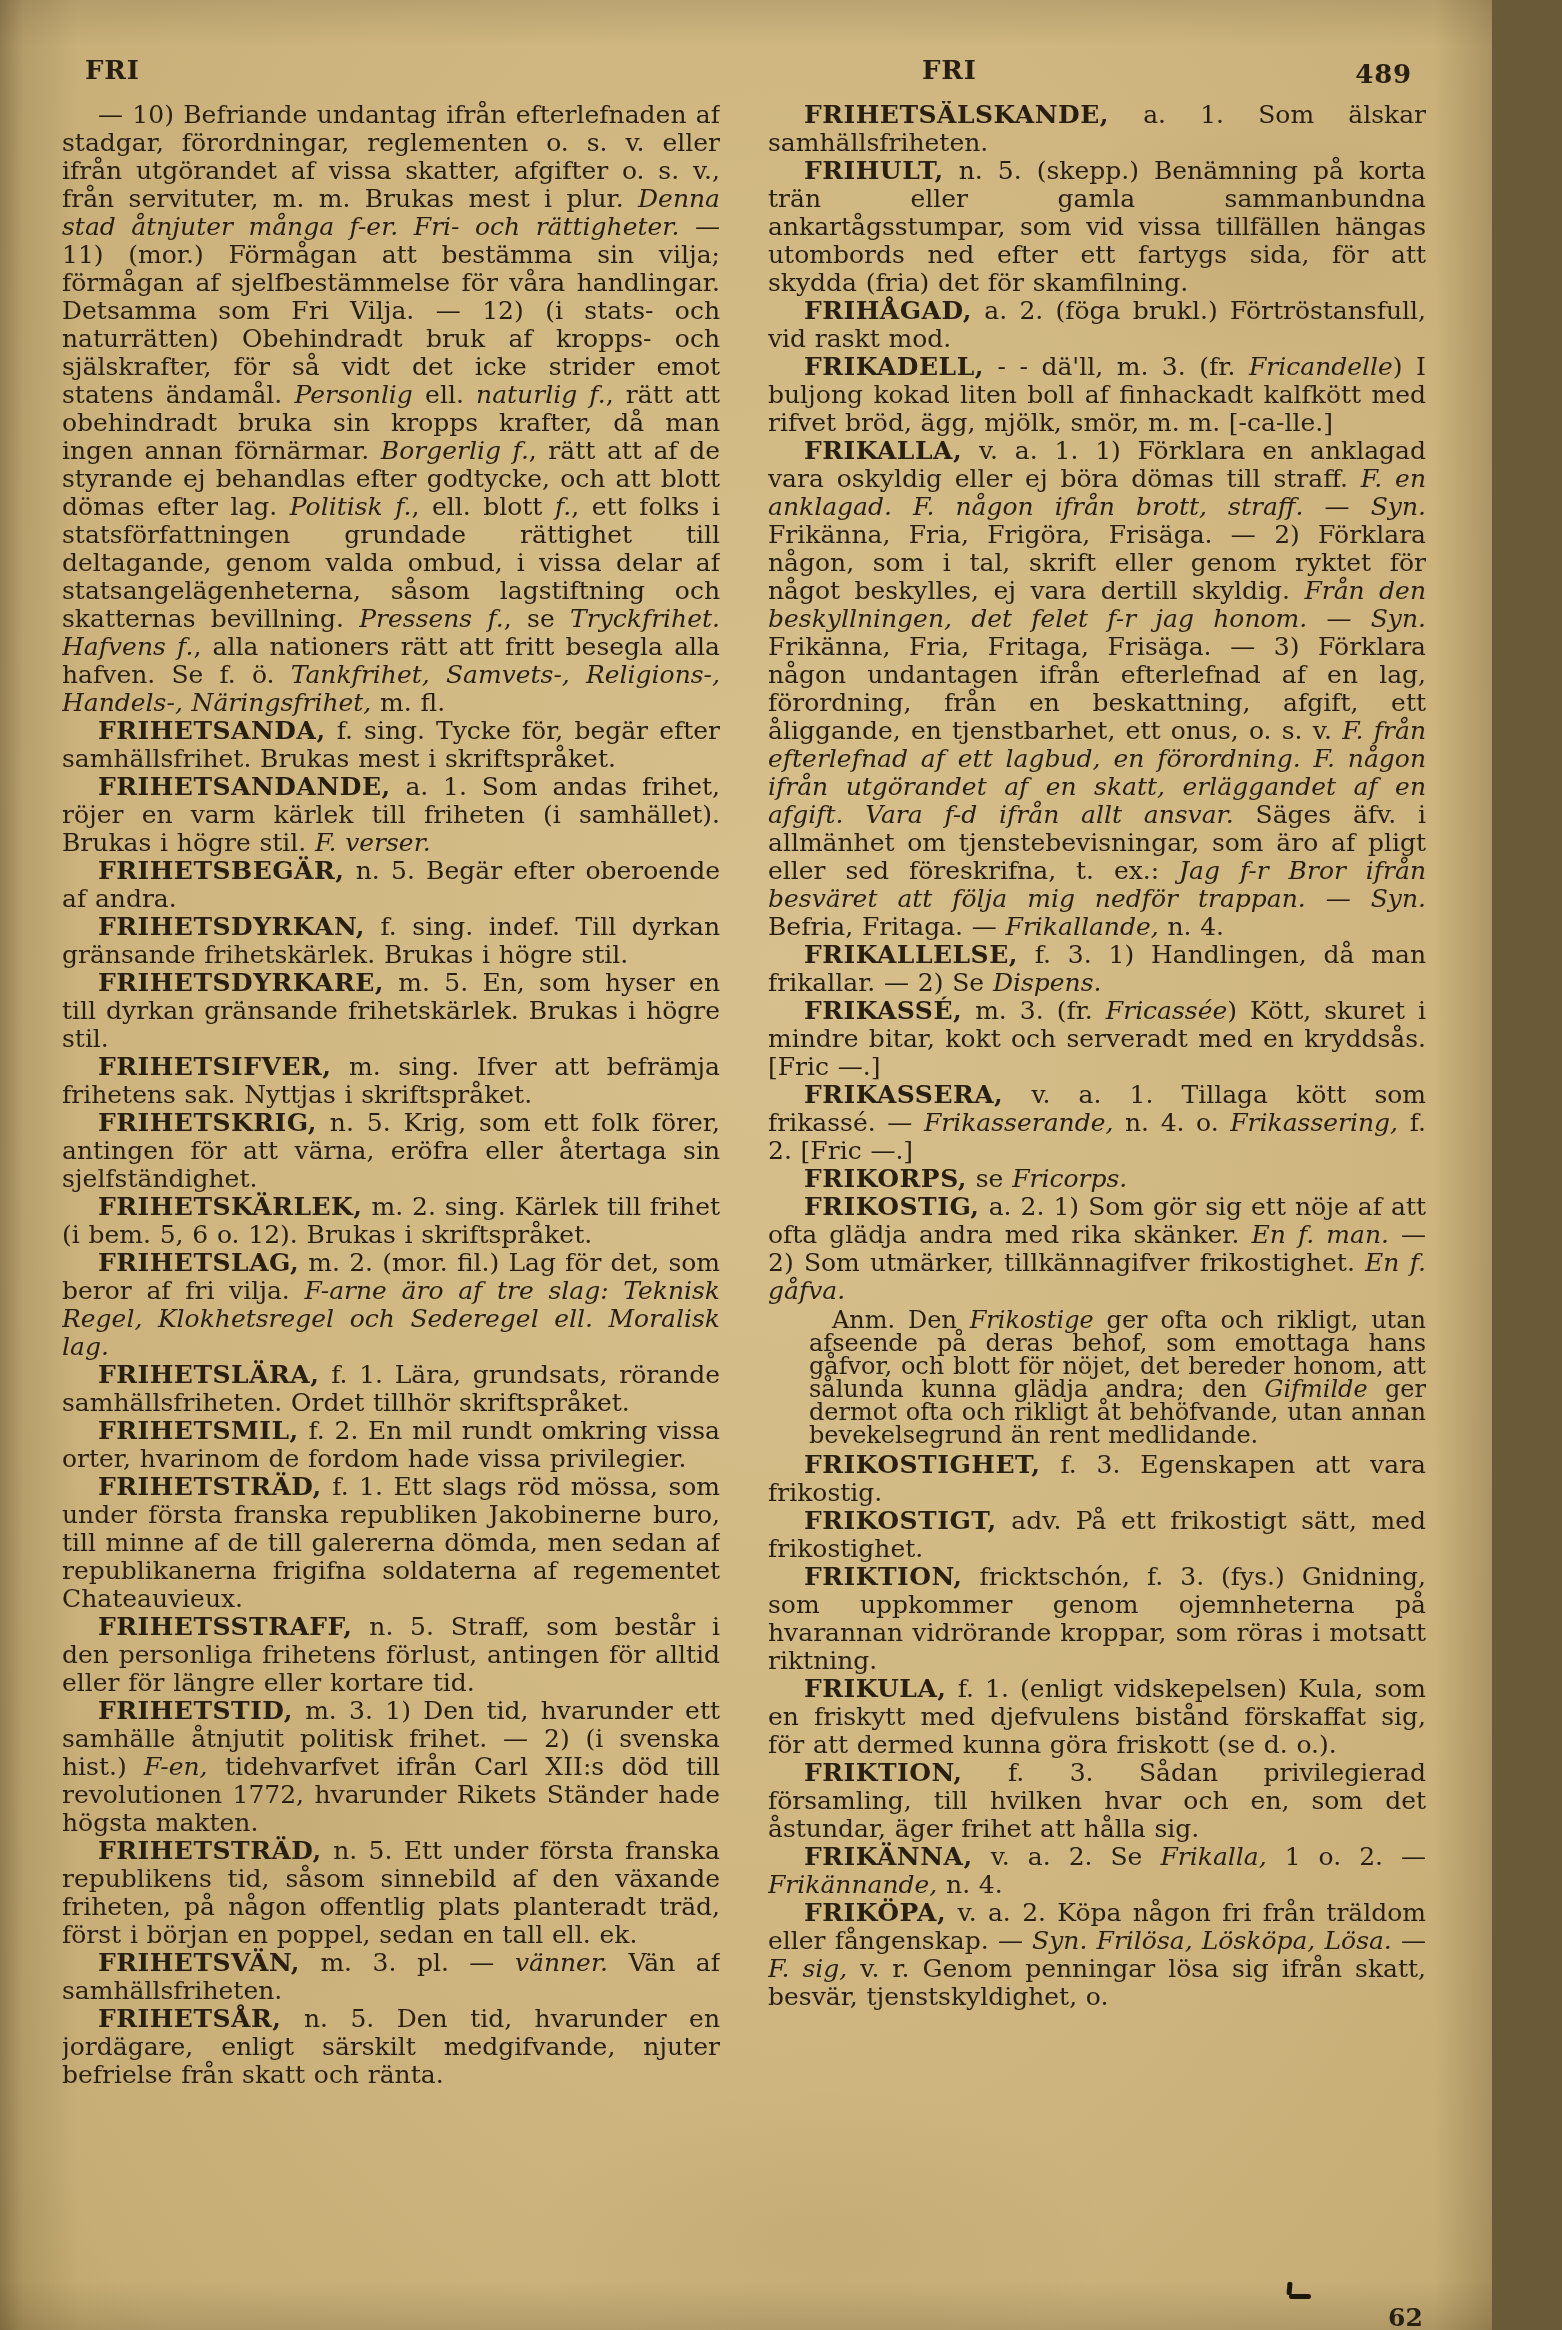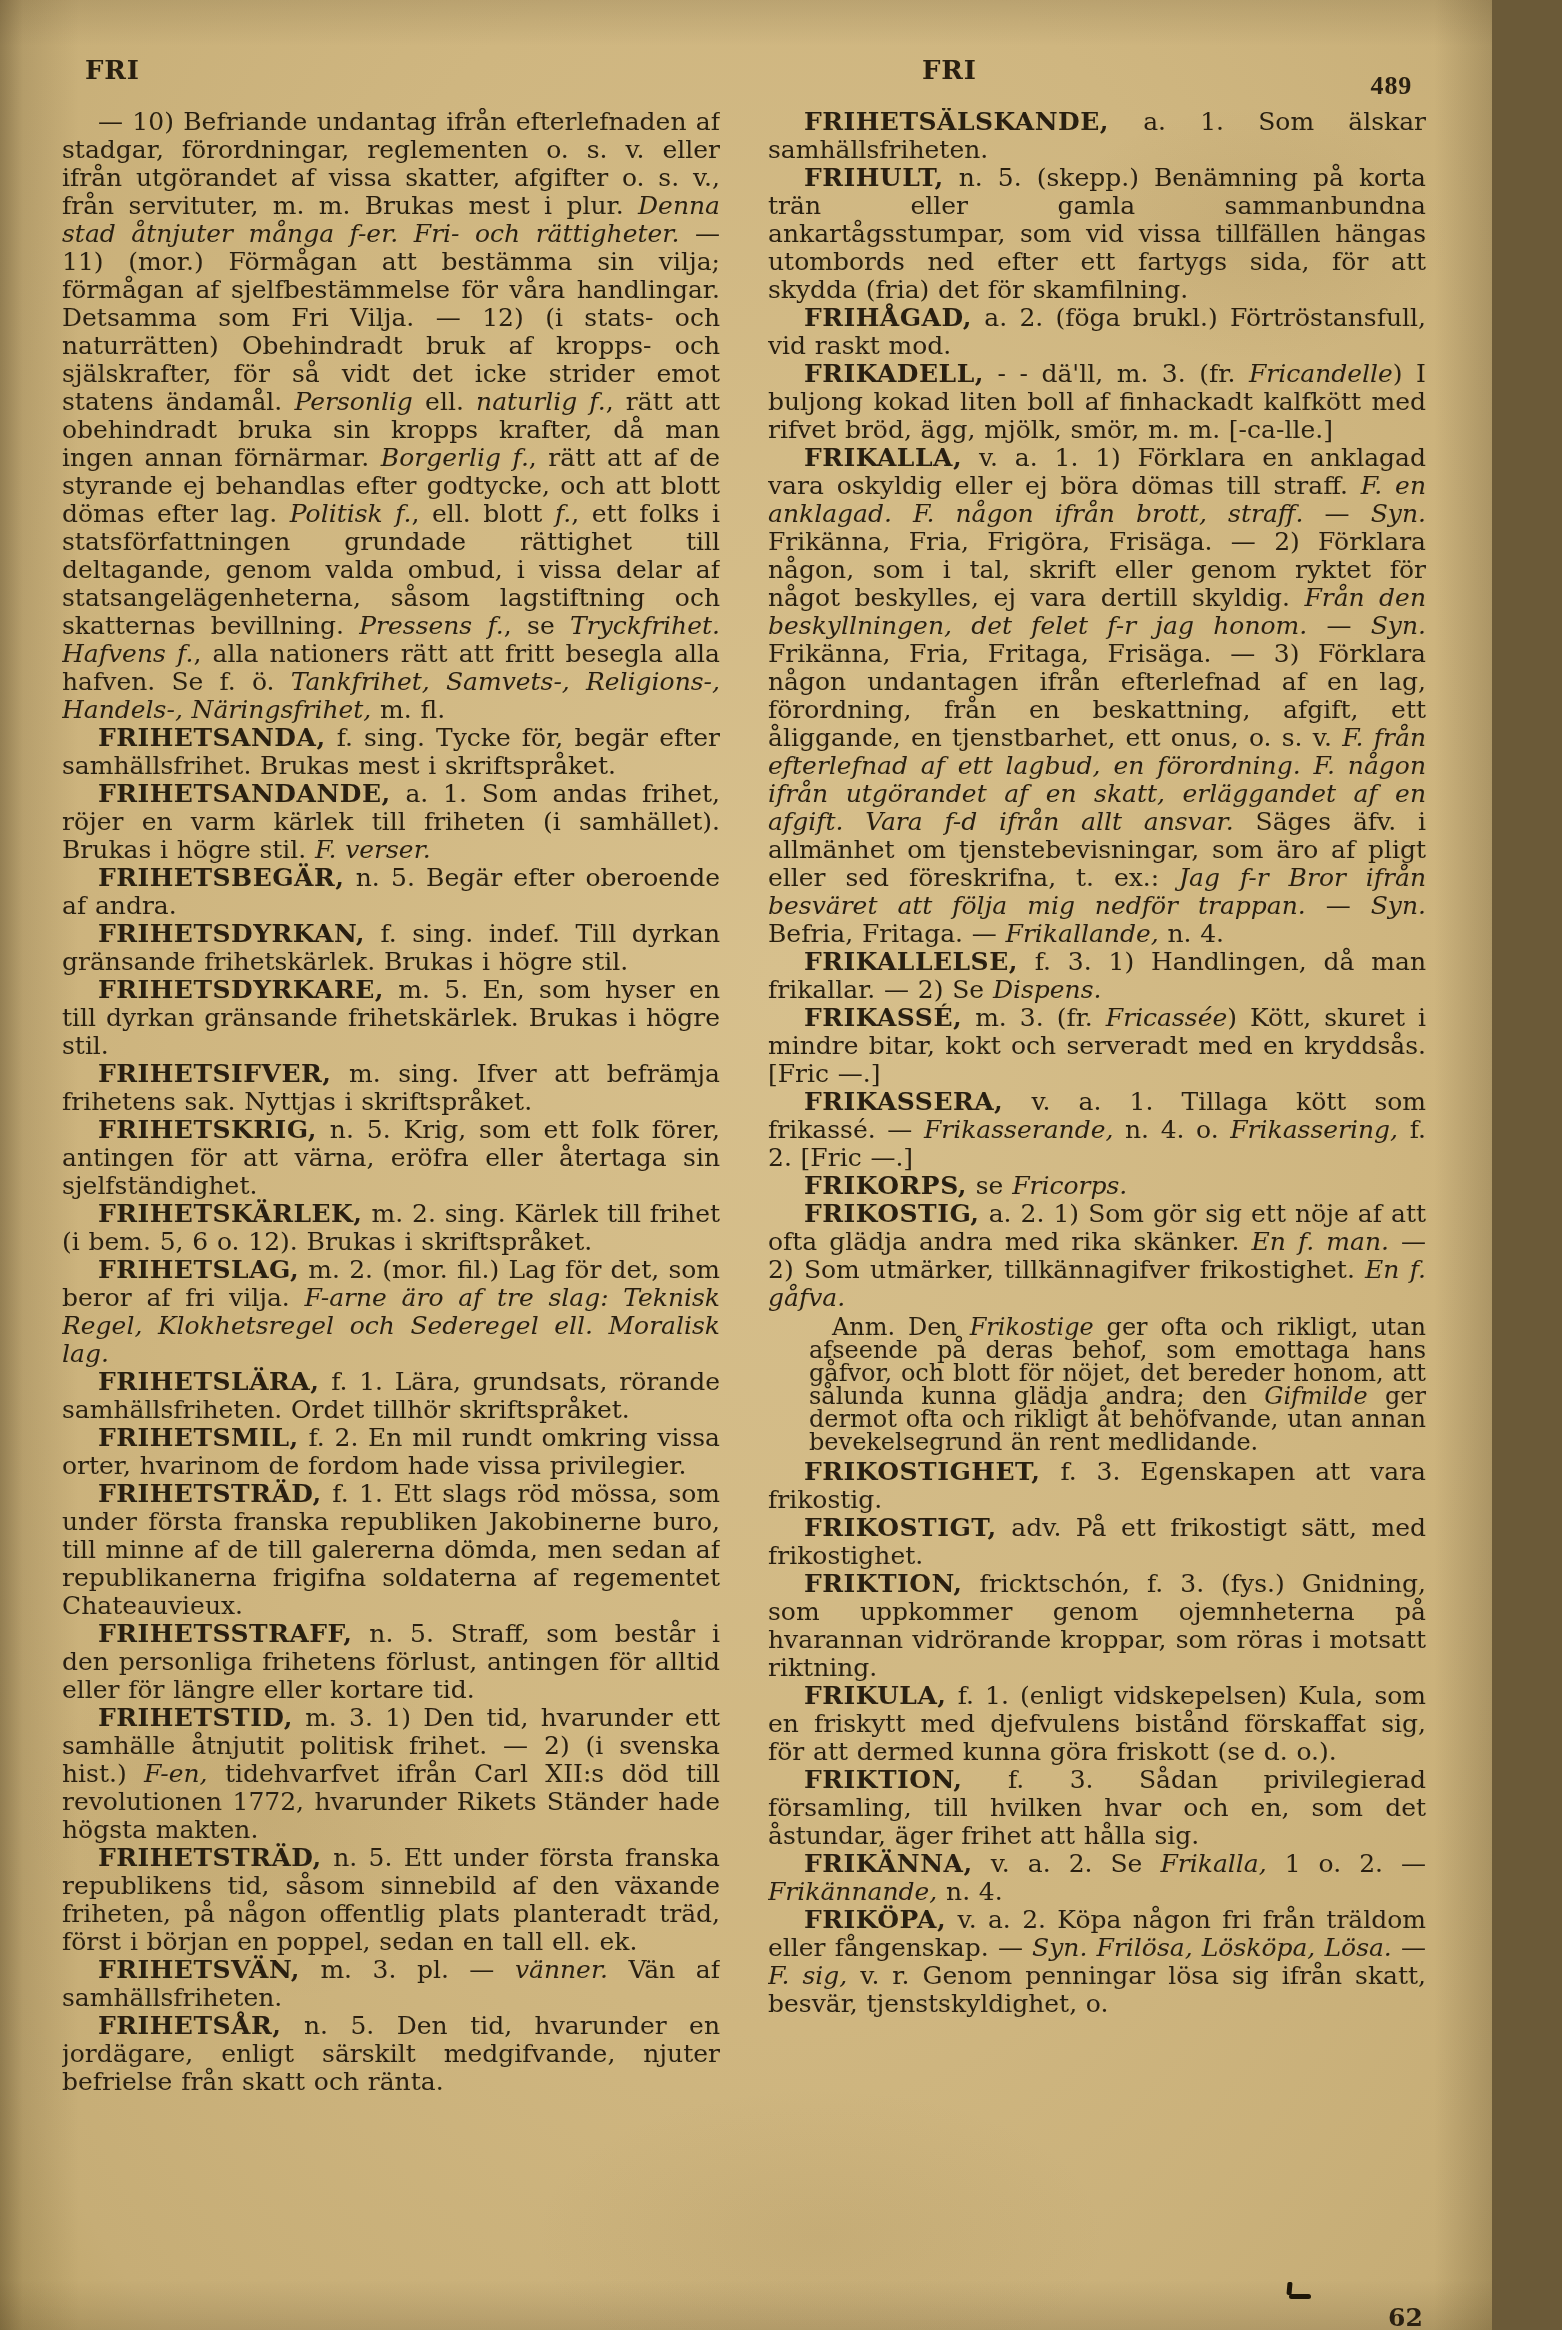--- a/index.html
+++ b/index.html
@@ -24,34 +24,33 @@
   .header {
     position: absolute;
     top: 55px; left: 62px; right: 65px;
     height: 35px;
     font-weight: bold;
     font-size: 26px;
     letter-spacing: 0.8px;
   }
   .hw-left   { position: absolute; left: 23px; top: 0; }
   .hw-center { position: absolute; left: 860px; top: 0; }
-  .hw-right  { position: absolute; right: 15px; top: 16px; font-family: Liberation Serif, serif; }
+  .hw-right  { position: absolute; right: 15px; top: 4px; }
   .columns {
     position: absolute;
     top: 101px; left: 62px; right: 66px; bottom: 53px;
     display: flex;
     gap: 48px;
   }
   .column {
     flex: 1;
     text-align: justify;
     font-size: 25px;
     line-height: 28px;
     overflow: hidden;
-    margin-top: 7px;
   }
   .entry {
     position: relative;
     text-indent: 36px;
     word-spacing: 0.8px;
   }
   .hw { font-weight: bold; letter-spacing: 0.5px; }
   .it { font-style: italic; }
   .anm {
     font-size: 24px;

